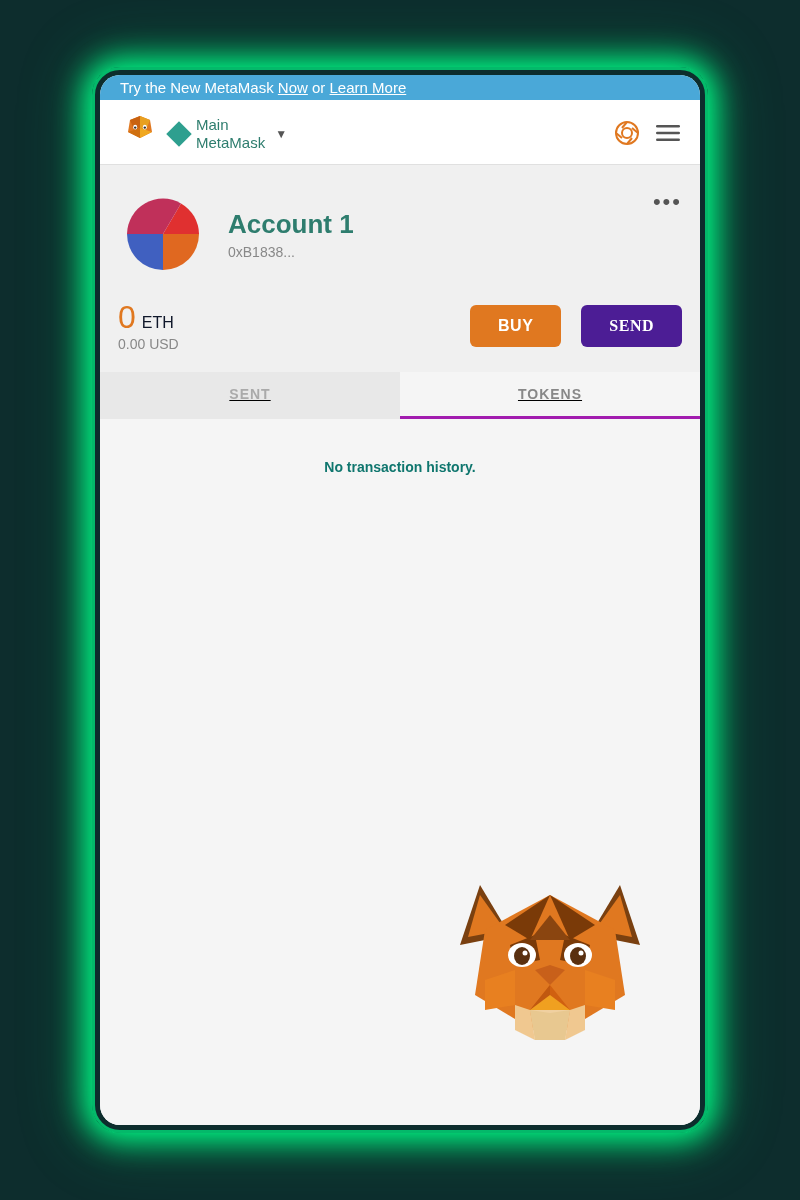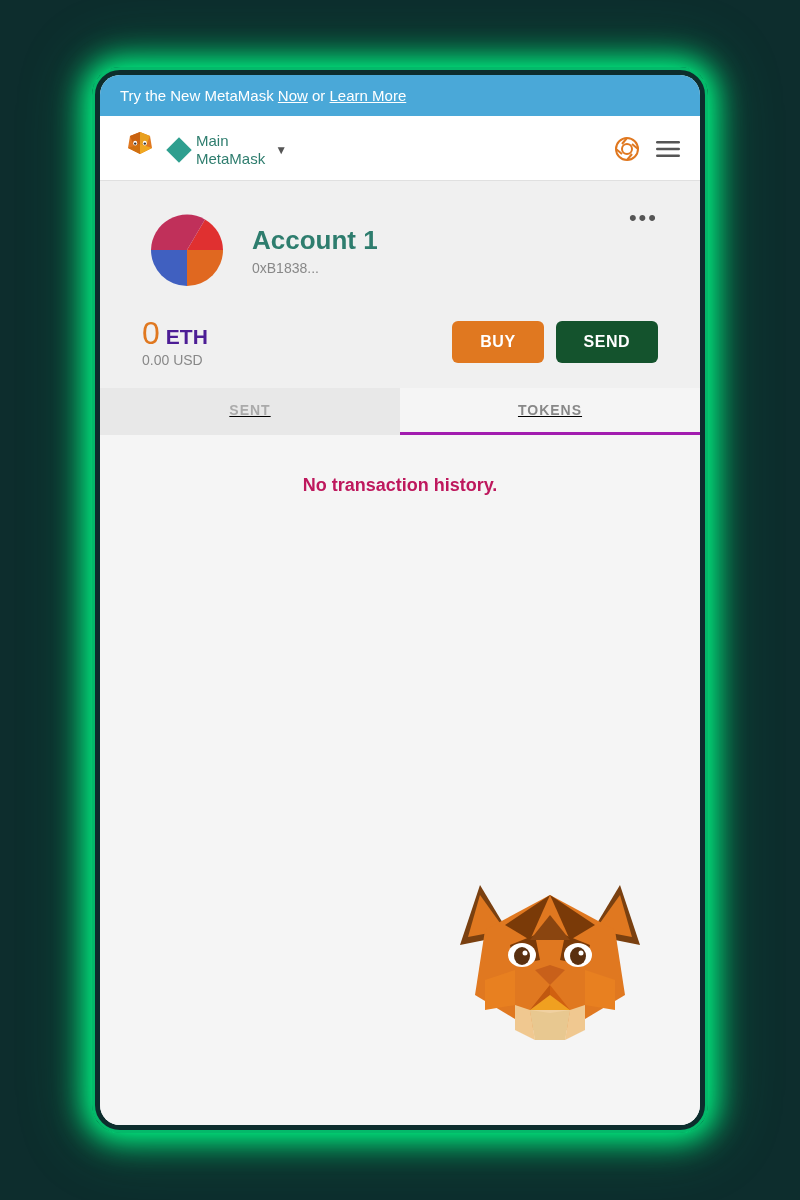--- a/index.html
+++ b/index.html
@@ -38,21 +38,21 @@
       overflow: hidden;
       display: flex;
       flex-direction: column;
       background: #f5f5f5;
       position: relative;
     }
 
     
     .banner {
       background: #4aa8d8;
-      padding: 12px 20px;
+      padding: 4px 20px;
       font-size: 15px;
       color: white;
       flex-shrink: 0;
     }
     .banner a {
       color: white;
       text-decoration: underline;
       cursor: pointer;
     }
 
@@ -111,21 +111,21 @@
 
     .support-icon, .menu-icon {
       color: #e07820;
       font-size: 22px;
       cursor: pointer;
     }
 
     
     .account-section {
       background: #f0f0f0;
-      padding: 24px 42px 20px;
+      padding: 24px 18px 20px;
       display: flex;
       flex-direction: column;
       flex-shrink: 0;
     }
 
     .account-top {
       display: flex;
       align-items: center;
       gap: 20px;
     }
@@ -174,23 +174,23 @@
       gap: 6px;
     }
 
     .eth-amount {
       font-size: 32px;
       font-weight: 300;
       color: #e07820;
     }
 
     .eth-label {
-      font-size: 21px;
-      color: #4c1d95;
-      font-weight: 700;
+      font-size: 16px;
+      color: #0f172a;
+      font-weight: 400;
     }
 
     .usd-amount {
       font-size: 14px;
       color: #888;
     }
 
     .balance-col {
       display: flex;
       flex-direction: column;
@@ -203,24 +203,25 @@
 
     .btn-buy, .btn-send {
       padding: 12px 28px;
       border: none;
       border-radius: 6px;
       font-size: 16px;
       font-weight: 700;
       color: white;
       cursor: pointer;
       letter-spacing: 0.5px;
+      margin-left: 8px;
     }
 
     .btn-buy { background: #e07820; }
-    .btn-send { background: #14532d; }
+    .btn-send { background: #4c1d95; font-family: Liberation Serif, serif; }
 
     
     .tabs {
       display: flex;
       background: #e8e8e8;
       flex-shrink: 0;
       text-decoration: underline;
     }
 
     .tab {
@@ -247,23 +248,23 @@
       background: #f5f5f5;
       display: flex;
       flex-direction: column;
       align-items: center;
       padding: 40px 20px 20px;
       position: relative;
       overflow: hidden;
     }
 
     .no-history {
-      font-size: 18px;
+      font-size: 14px;
       font-weight: 700;
-      color: #be185d;
+      color: #0f766e;
       margin-bottom: 40px;
     }
 
     
     .fox-illustration {
       position: absolute;
       bottom: 40px;
       right: 40px;
       width: 220px;
       height: 220px;

